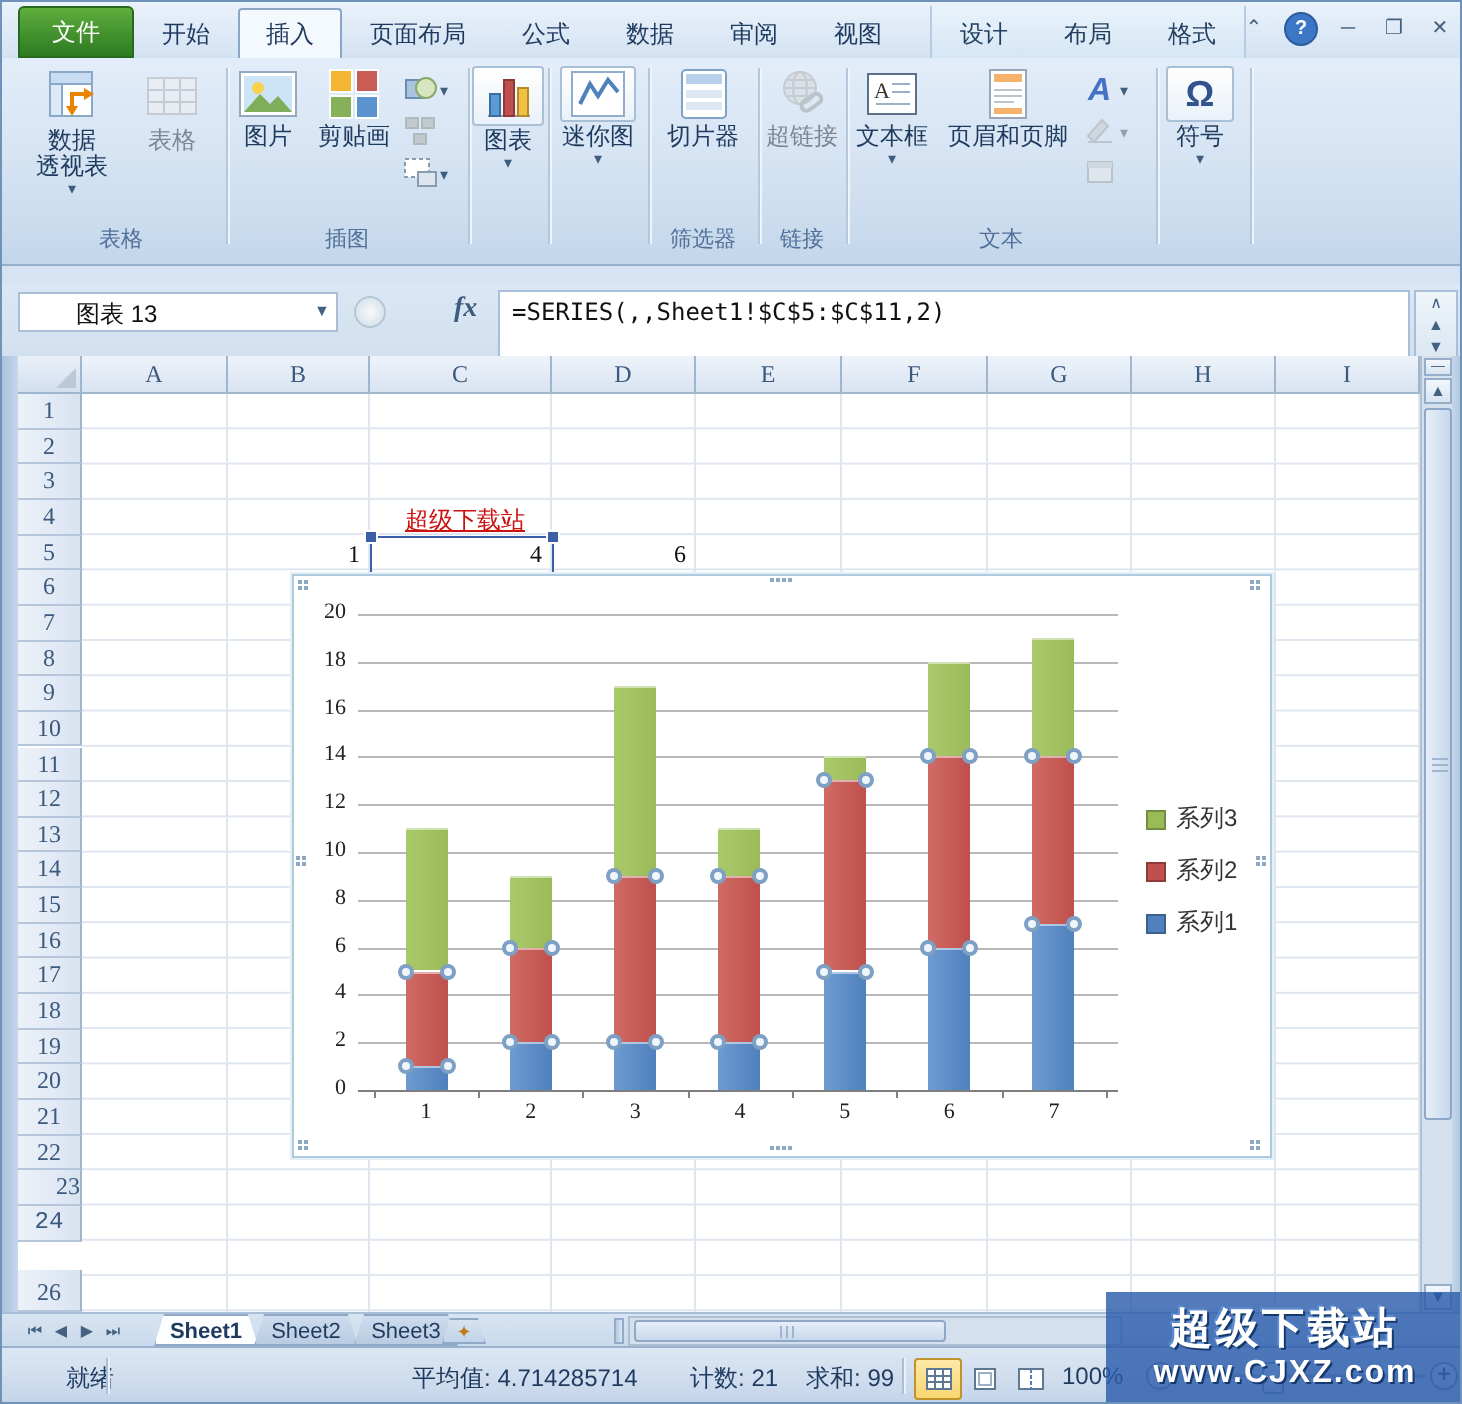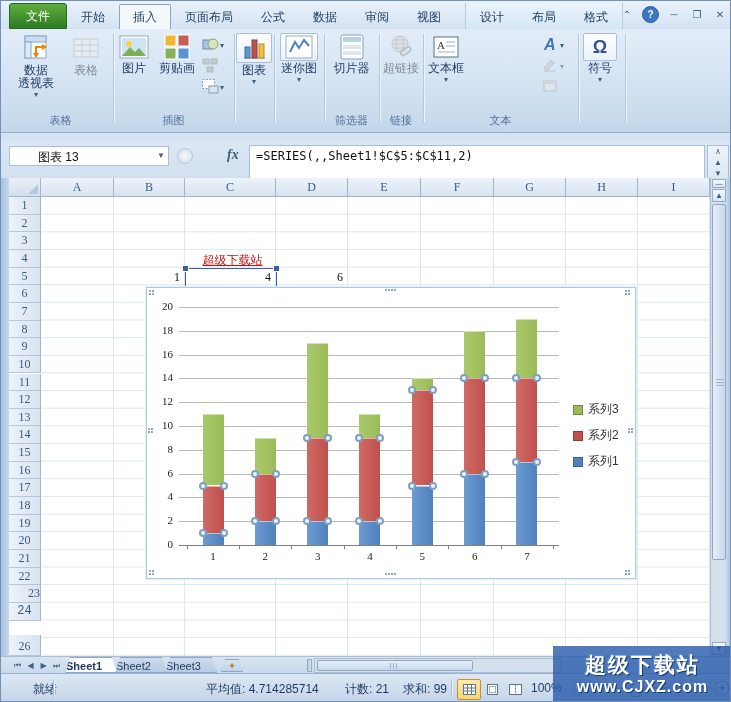--- a/index.html
+++ b/index.html
@@ -64,21 +64,21 @@
   .handles{position:absolute;width:8px;height:8px;}
   .hdot{position:absolute;width:2px;height:2px;background:#8fa9c4;}
   
   #vscroll{position:absolute;left:709px;top:177px;width:16px;height:478px;background:#d4e0ee;border-left:1px solid #aebfd4;box-sizing:border-box;}
   .sbtn{position:absolute;left:1px;width:14px;background:linear-gradient(#f2f7fc,#d8e4f0);border:1px solid #97aec9;box-sizing:border-box;text-align:center;color:#44627f;}
   #vthumb{position:absolute;left:1px;top:26px;width:14px;height:356px;background:linear-gradient(90deg,#e7eef8,#c8d8ec);border:1px solid #8fa8c8;border-radius:2px;box-sizing:border-box;}
   #vthumb:after{content:"";position:absolute;left:3px;top:174px;width:8px;height:7px;background:repeating-linear-gradient(#9fb6d0 0 1px,transparent 1px 3px);}
   
   #sheetbar{position:absolute;left:0;top:655px;width:731px;height:17px;background:linear-gradient(#d8e4f1,#c8d9ec);border-top:1px solid #a9bfd8;display:block;}
   .navbtn{position:absolute;top:2px;width:13px;height:13px;font-size:8px;line-height:13px;text-align:center;color:#44627f;}
-  .sheettab{position:absolute;top:0;height:16px;line-height:16px;font-size:11px;color:#1f3a5f;text-align:left;clip-path:polygon(5px 0,calc(100% - 5px) 0,100% 100%,0 100%);background:linear-gradient(#cddbec,#b9cce2);border:1px solid #8fa8c8;box-sizing:border-box;}
+  .sheettab{position:absolute;top:0;height:16px;line-height:16px;font-size:11px;color:#1f3a5f;text-align:center;clip-path:polygon(5px 0,calc(100% - 5px) 0,100% 100%,0 100%);background:linear-gradient(#cddbec,#b9cce2);border:1px solid #8fa8c8;box-sizing:border-box;margin-left:12px;}
   .sheettab.active{background:#fdfeff;font-weight:bold;}
   #instab{position:absolute;top:2px;width:22px;height:13px;clip-path:polygon(4px 0,18px 0,22px 13px,0 13px);background:linear-gradient(#d6e2f0,#c2d4e8);border:1px solid #8fa8c8;box-sizing:border-box;font-size:9px;line-height:12px;text-align:center;color:#c07b18;}
   #tabsplit{position:absolute;left:306px;top:2px;width:5px;height:13px;background:linear-gradient(90deg,#b6c9de,#dbe6f2);border:1px solid #93acc9;box-sizing:border-box;}
   #hscroll{position:absolute;left:313px;top:1px;width:247px;height:15px;background:#d4e0ee;border:1px solid #aebfd4;box-sizing:border-box;}
   #hthumb{position:absolute;left:2px;top:1px;width:156px;height:11px;background:linear-gradient(#e7eef8,#c8d8ec);border:1px solid #8fa8c8;border-radius:2px;box-sizing:border-box;}
   #hthumb:after{content:"";position:absolute;top:2px;left:72px;width:7px;height:6px;background:repeating-linear-gradient(90deg,#9fb6d0 0 1px,transparent 1px 3px);}
   
   #statusbar{position:absolute;left:0;top:672px;width:731px;height:30px;background:linear-gradient(#dce7f3,#c2d3e8);border-top:1px solid #98b1cf;font-size:12px;color:#1f3a5f;}
   .stat{position:absolute;top:7px;white-space:nowrap;}
   .ssep{position:absolute;top:5px;width:1px;height:18px;background:#aabfd6;box-shadow:1px 0 0 #eaf1f8;}
@@ -266,20 +266,31 @@
         <div class="bigbtn" style="left: 1px; width: 42px;">
           <div class="icnbox">
             <svg width="30" height="28">
               <rect x="3" y="4" width="24" height="20" fill="#fff" stroke="#5a708a"></rect>
               <text x="6" y="16" font-size="11" fill="#333" font-family="Liberation Serif,serif">A</text>
               <path d="M15 9 h9 M15 13 h9 M7 19 h17" stroke="#9ab0c4"></path>
             </svg>
           </div>
           <div class="lbl">文本框</div>
           <div class="arrow">▾</div>
+        </div>
+        <div class="bigbtn" style="left: 45px; width: 70px;">
+          <div class="icnbox">
+            <svg width="26" height="28">
+              <rect x="4" y="2" width="18" height="24" fill="#fff" stroke="#97a8ba"></rect>
+              <rect x="6" y="4" width="14" height="4" fill="#f5b26b"></rect>
+              <path d="M6 12 h14 M6 15 h14 M6 18 h10" stroke="#b9c4cf"></path>
+              <rect x="6" y="21" width="14" height="3" fill="#f5b26b"></rect>
+            </svg>
+          </div>
+          <div class="lbl">页眉和页脚</div>
         </div>
         <div style="position: absolute; left: 117px; top: 4px; width: 34px;">
           <div class="smallbtn">
             <div><svg width="18" height="18">
                 <text x="3" y="15" font-size="16" font-style="italic" font-weight="bold" fill="#4472c4">A</text>
               </svg></div>
             <div class="arrow">▾</div>
           </div>
           <div class="smallbtn disabled">
             <div><svg width="18" height="18">

